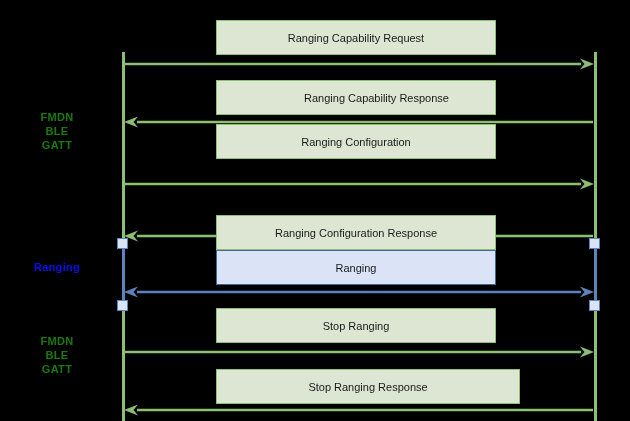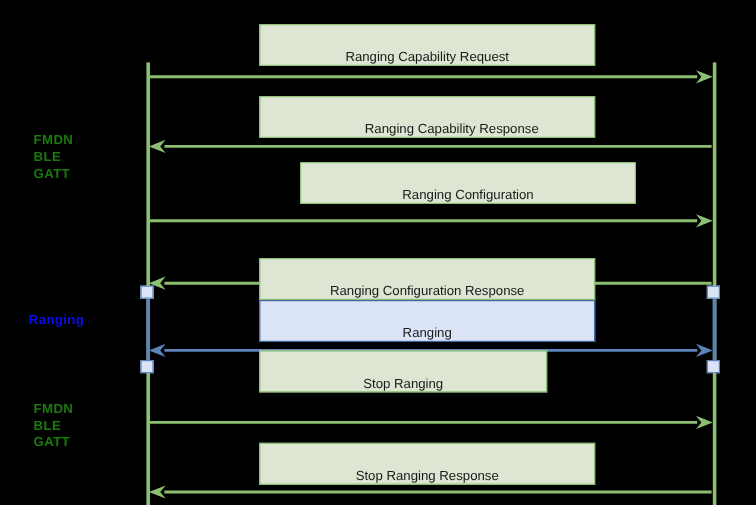--- a/index.html
+++ b/index.html
@@ -19,37 +19,37 @@
   
   .lifeline {
     position: absolute;
     width: 3px;
     background: #8cbf72;
   }
 
   
   .phase-label {
     position: absolute;
-    text-align: left;
+    text-align: center;
     font-weight: bold;
     font-size: 11px;
     line-height: 14px;
     letter-spacing: 0.3px;
     white-space: pre-line;
     user-select: none;
   }
   .phase-label.green { color: #1a7a0d; }
   .phase-label.blue  { color: #0c0cf0; }
 
   
   .msg-box {
     position: absolute;
     box-sizing: border-box;
     display: flex;
-    align-items: flex-end;
+    align-items: center;
     justify-content: center;
     font-size: 11px;
     color: #1a1a1a;
   }
   .msg-box.green {
     background: #dce6d2;
     border: 1px solid #8cbf72;
   }
   .msg-box.blue {
     background: #dae4f6;
@@ -115,21 +115,21 @@
     </div>
     <div class="msg-box green" style="left: 216px; top: 80px; width: 280px; height: 35px; padding-left: 41px;">
       <span>Ranging Capability Response</span>
     </div>
     <div class="arrow" style="left: 123px; top: 176px; width: 472px; height: 16px;">
       <svg width="472" height="16" viewBox="0 0 472 16">
         <line x1="2" y1="8" x2="458" y2="8" stroke="#8cbf72" stroke-width="2.4"></line>
         <path d="M 471 8 L 457 2.5 L 461.5 8 L 457 13.5 Z" fill="#8cbf72"></path>
       </svg>
     </div>
-    <div class="msg-box green" style="left: 216px; top: 135px; width: 280px; height: 35px; margin-left: 34px;">
+    <div class="msg-box green" style="left: 216px; top: 124px; width: 280px; height: 35px;">
       <span>Ranging Configuration</span>
     </div>
     <div class="arrow" style="left: 123px; top: 228px; width: 472px; height: 16px;">
       <svg width="472" height="16" viewBox="0 0 472 16">
         <line x1="14" y1="8" x2="470" y2="8" stroke="#8cbf72" stroke-width="2.4"></line>
         <path d="M 1 8 L 15 2.5 L 10.5 8 L 15 13.5 Z" fill="#8cbf72"></path>
       </svg>
     </div>
     <div class="msg-box green" style="left: 216px; top: 199px; width: 280px; height: 35px; margin-top: 16px;">
       <span>Ranging Configuration Response</span>
@@ -143,25 +143,25 @@
     </div>
     <div class="msg-box blue" style="left: 216px; top: 250px; width: 280px; height: 35px;">
       <span>Ranging</span>
     </div>
     <div class="arrow" style="left: 123px; top: 344px; width: 472px; height: 16px;">
       <svg width="472" height="16" viewBox="0 0 472 16">
         <line x1="2" y1="8" x2="458" y2="8" stroke="#8cbf72" stroke-width="2.4"></line>
         <path d="M 471 8 L 457 2.5 L 461.5 8 L 457 13.5 Z" fill="#8cbf72"></path>
       </svg>
     </div>
-    <div class="msg-box green" style="left: 216px; top: 292px; width: 240px; height: 35px;">
+    <div class="msg-box green" style="left: 216px; top: 308px; width: 280px; height: 35px;">
       <span>Stop Ranging</span>
     </div>
     <div class="arrow" style="left: 123px; top: 402px; width: 472px; height: 16px;">
       <svg width="472" height="16" viewBox="0 0 472 16">
         <line x1="14" y1="8" x2="470" y2="8" stroke="#8cbf72" stroke-width="2.4"></line>
         <path d="M 1 8 L 15 2.5 L 10.5 8 L 15 13.5 Z" fill="#8cbf72"></path>
       </svg>
     </div>
-    <div class="msg-box green" style="left: 216px; top: 369px; width: 280px; height: 35px;">
+    <div class="msg-box green" style="left: 216px; top: 369px; width: 304px; height: 35px;">
       <span>Stop Ranging Response</span>
     </div>
   </div>
 
 </body></html>

